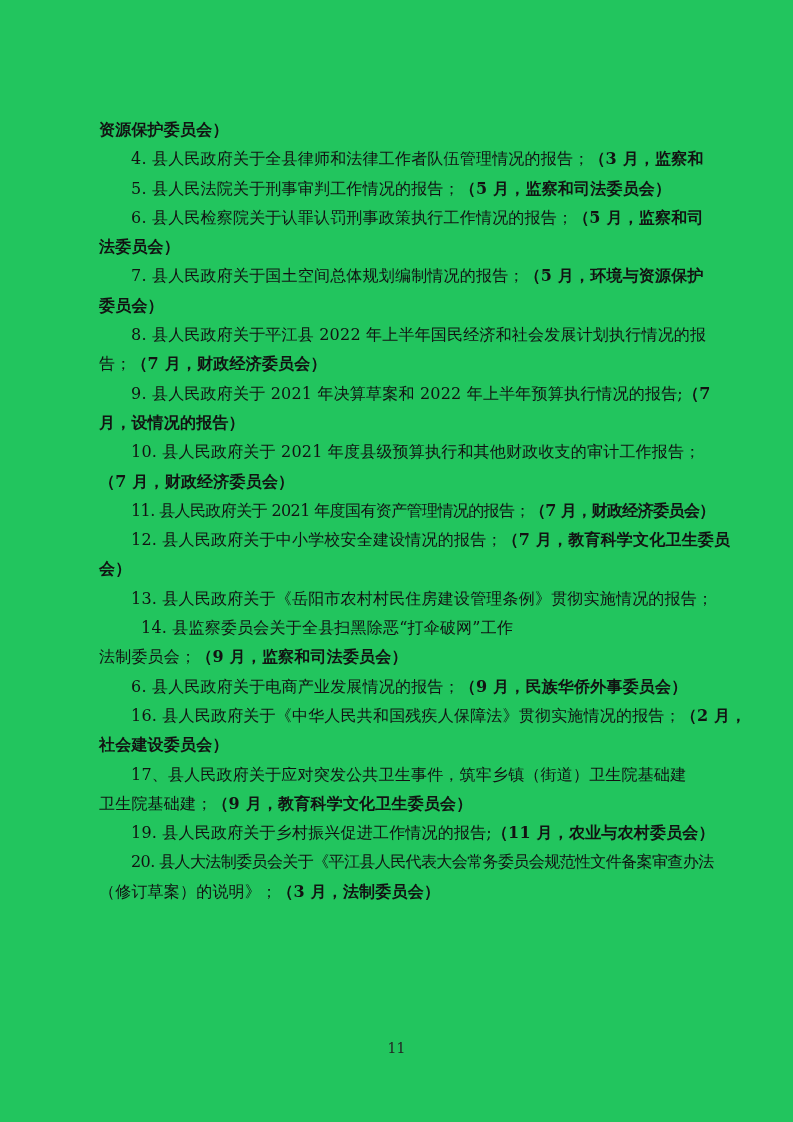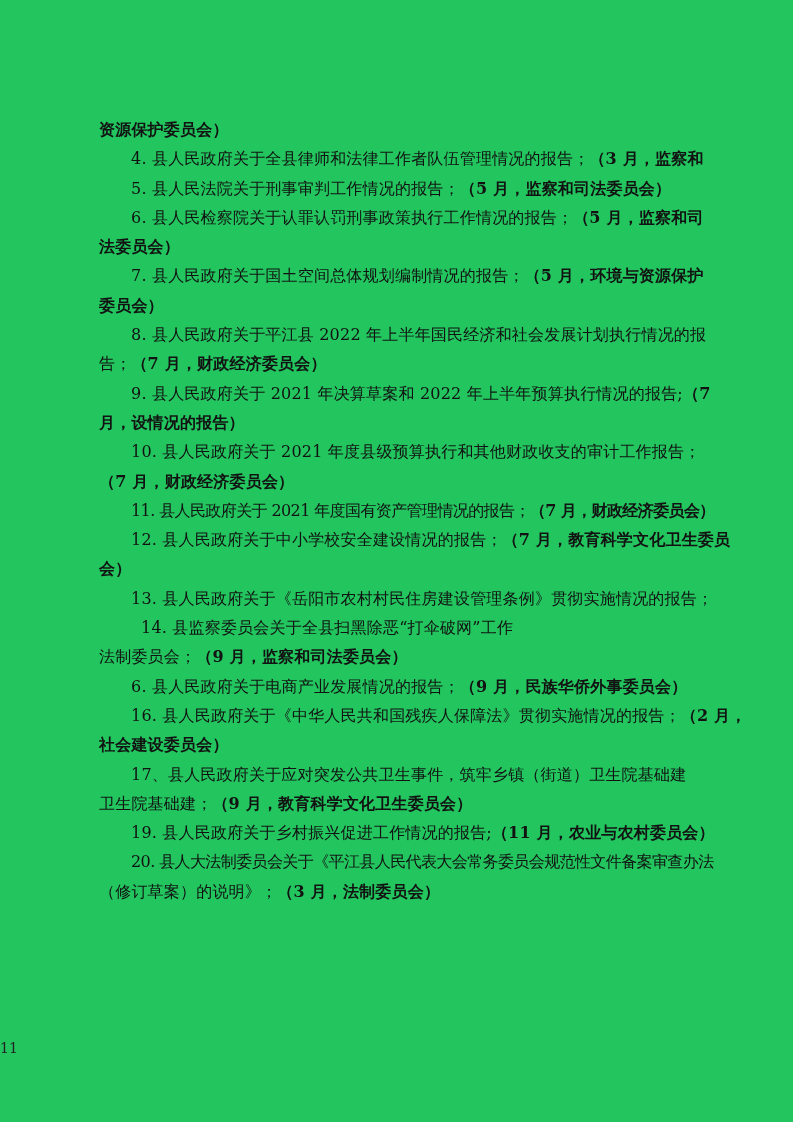--- a/index.html
+++ b/index.html
@@ -40,21 +40,21 @@
   .indent-2 { padding-left: 42px; }
   .seg { font-weight: normal; }
   .seg.bold { font-weight: bold; }
   
   .condensed { letter-spacing: -0.6px; }
   .page-footer {
     position: absolute;
     top: 1038px;
     left: 0;
     width: 793px;
-    text-align: left;
+    text-align: center;
     font-size: 14px;
     line-height: 20px;
     color: #222222;
   }
 </style>
 </head>
 <body>
 
 <div class="page">
   <div class="doc-body">

